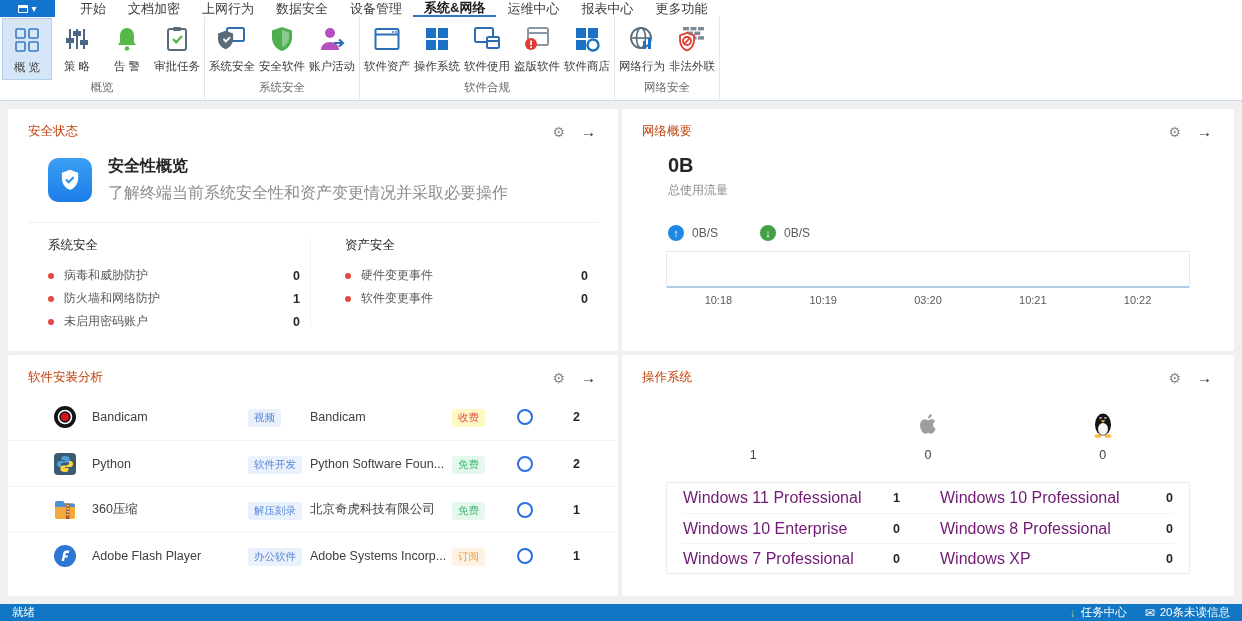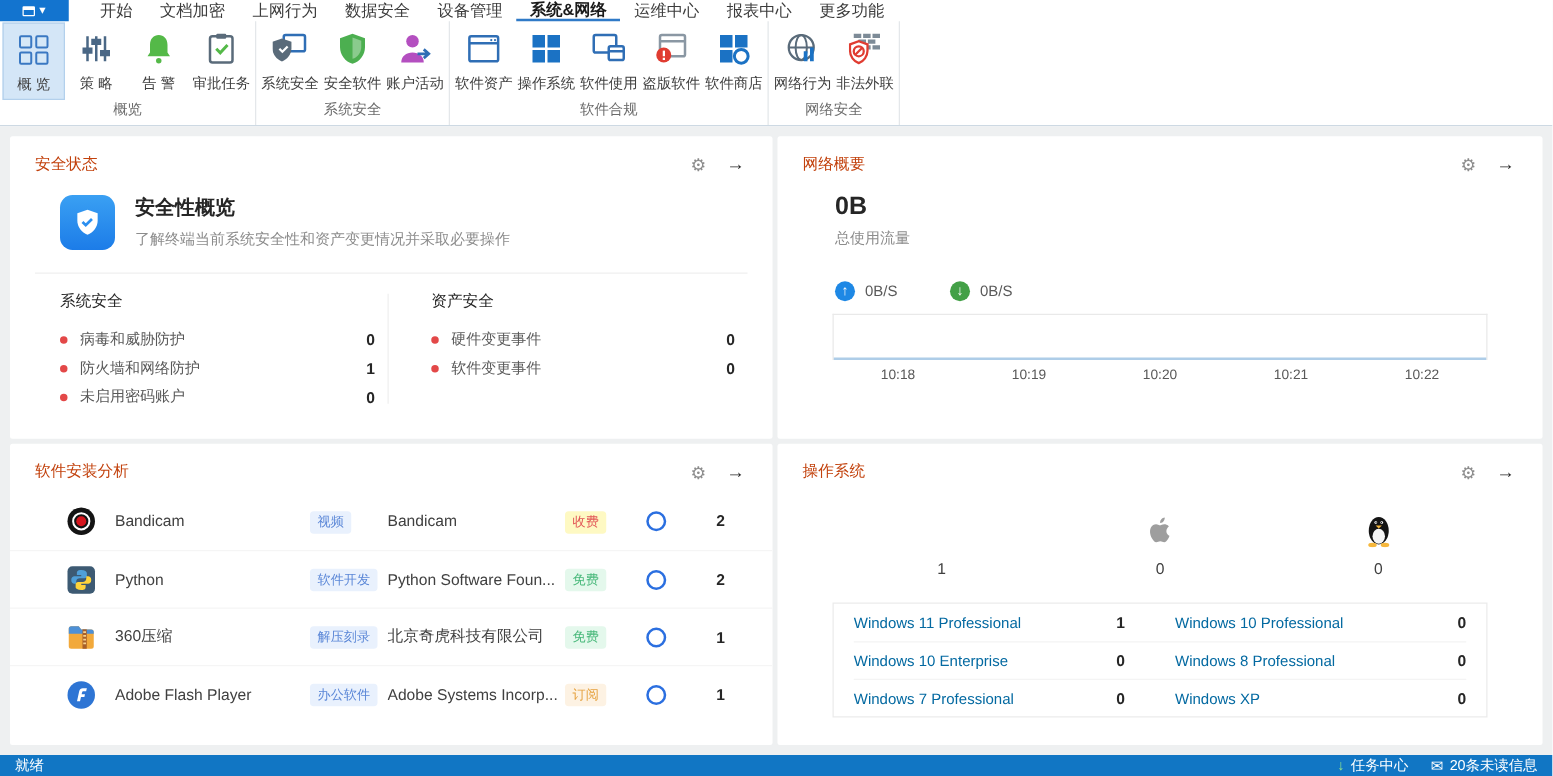--- a/index.html
+++ b/index.html
@@ -34,21 +34,21 @@
   .panel-title { font-size:12.5px; color:#c2410c; }
   .panel-actions { display:flex; gap:16px; align-items:center; }
   .gear { font-size:14px; color:#8c8c8c; cursor:pointer; line-height:1; }
   .goto { font-size:15px; color:#262626; cursor:pointer; line-height:1; }
 
   
   .overview-row { display:flex; align-items:center; gap:16px; margin:16px 0 0 40px; }
   .shield-badge { width:44px; height:44px; border-radius:10px;
     background:linear-gradient(180deg,#3aa0f3,#1c7ce8); display:flex; align-items:center; justify-content:center; }
   .ov-title { font-size:16px; font-weight:bold; color:#262626; }
-  .ov-sub { font-size:12px; color:#8c8c8c; margin-top:6px; }
+  .ov-sub { font-size:16px; color:#8c8c8c; margin-top:6px; }
   .h-divider { border-top:1px solid #f0f0f0; margin:18px 20px 0 20px; }
   .sec-cols { display:flex; padding:14px 20px 0 40px; }
   .sec-col-left { width:252px; }
   .sec-vline { border-left:1px solid #f0f0f0; margin:2px 0 6px 10px; }
   .sec-col-right { flex:1; padding-left:34px; padding-right:10px; }
   .sec-col-title { font-size:12.5px; color:#262626; margin-bottom:10px; }
   .sec-item { display:flex; align-items:center; height:23px; }
   .dot { width:6px; height:6px; border-radius:50%; background:#e34848; margin-right:10px; flex:none; }
   .sec-label { font-size:12px; color:#595959; flex:1; }
   .sec-value { font-size:12.5px; font-weight:bold; color:#262626; }
@@ -94,21 +94,21 @@
   .os-plat .p-icon { height:30px; display:flex; align-items:flex-end; justify-content:center; }
   .os-plat .p-count { font-size:12.5px; color:#404040; }
   .win-logo { display:grid; grid-template-columns:13px 13px; grid-template-rows:13px 13px; gap:2px; }
   .win-logo i { background:#00a3ee; }
   .os-table { margin:20px 44px 0 44px; border:1px solid #ebebeb; padding:0 16px; }
   .os-tr { display:flex; height:30px; }
   .os-tr + .os-tr { border-top:1px solid #f4f4f4; }
   .os-cell { width:50%; display:flex; align-items:center; }
   .os-cell:first-child { padding-right:28px; }
   .os-cell:last-child { padding-left:12px; }
-  .os-name { flex:1; font-size:12px; color:#0369a1; white-space:nowrap; }
+  .os-name { flex:1; font-size:16px; color:#701a75; white-space:nowrap; }
   .os-val { font-size:12.5px; font-weight:bold; color:#262626; }
 
   
   .statusbar { height:17px; background:#1176c4; color:#fff; display:flex;
     align-items:center; font-size:11.5px; padding:0 12px; }
   .sb-left { flex:1; }
   .sb-right { display:flex; align-items:center; gap:18px; }
   .sb-item { display:flex; align-items:center; gap:5px; cursor:pointer; }
   .sb-down { color:#8fe08f; font-weight:bold; }
   .sb-mail { font-size:12px; }
@@ -403,21 +403,21 @@
         <span class="rate-circle rate-down">↓</span>
         <span>0B/S</span>
       </span>
     </div>
     <div class="net-chart">
       <div class="zero-line"></div>
     </div>
     <div class="net-times">
       <span>10:18</span>
       <span>10:19</span>
-      <span>10:20</span>
+      <span>03:20</span>
       <span>10:21</span>
       <span>10:22</span>
     </div>
   </div>
 
   <div class="panel">
     <div class="panel-head">
       <span class="panel-title">软件安装分析</span>
       <span class="panel-actions">
         <span class="gear">⚙</span>

